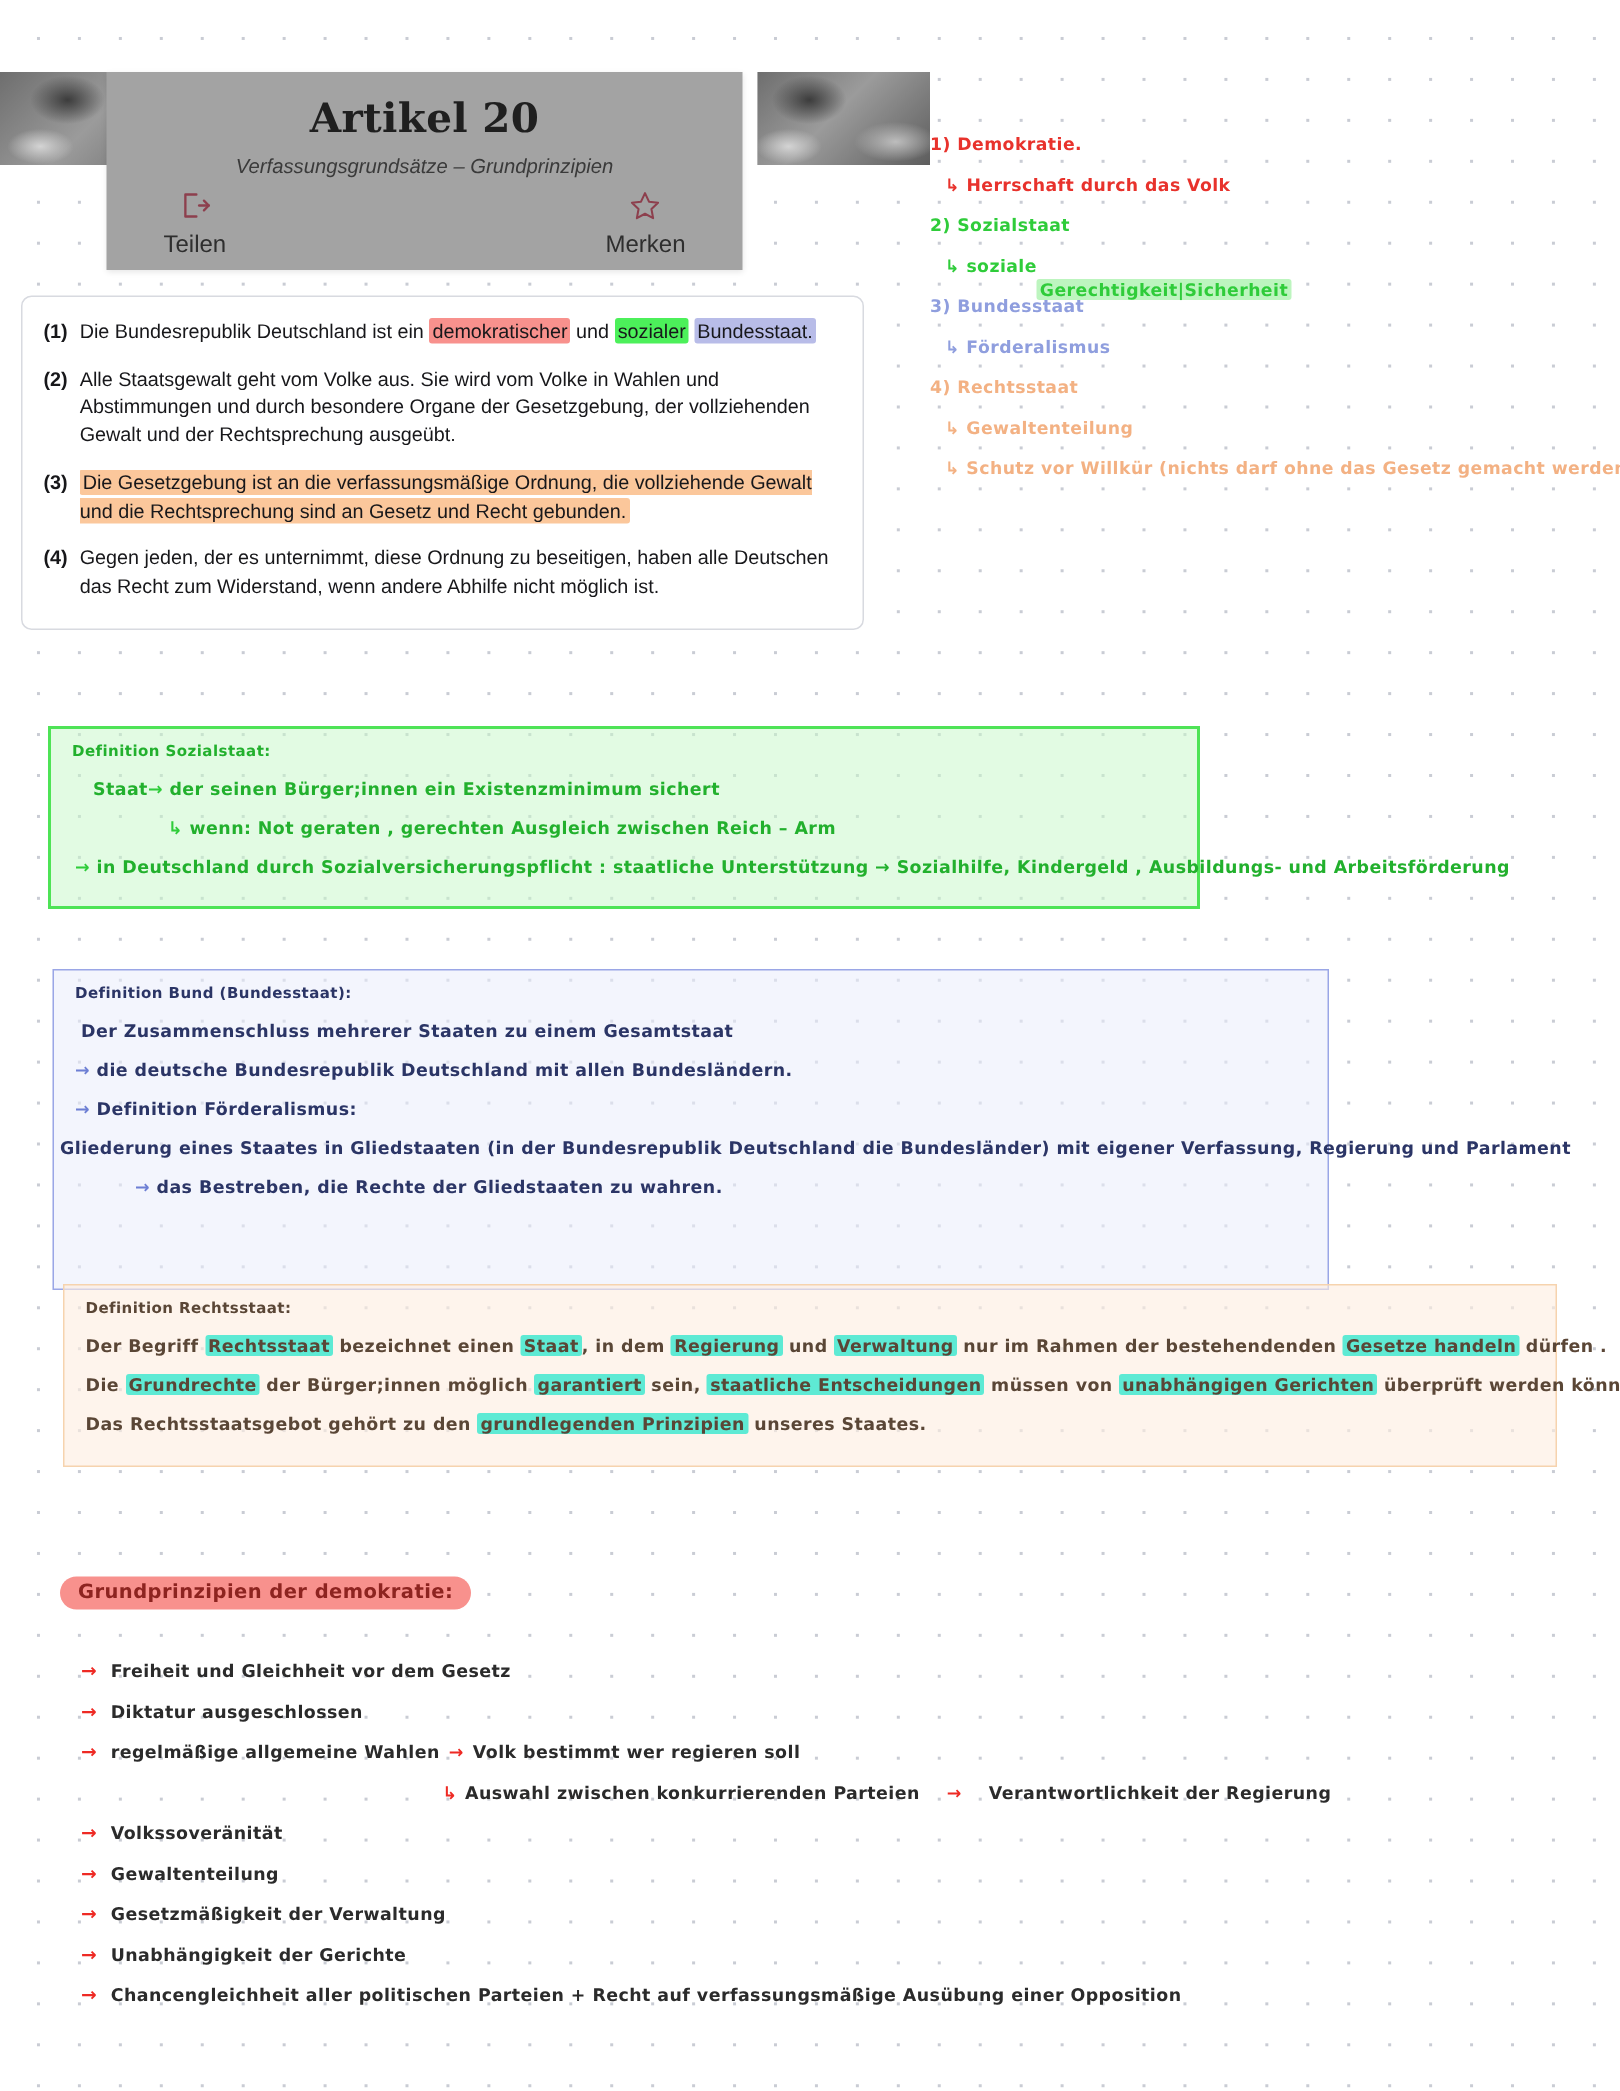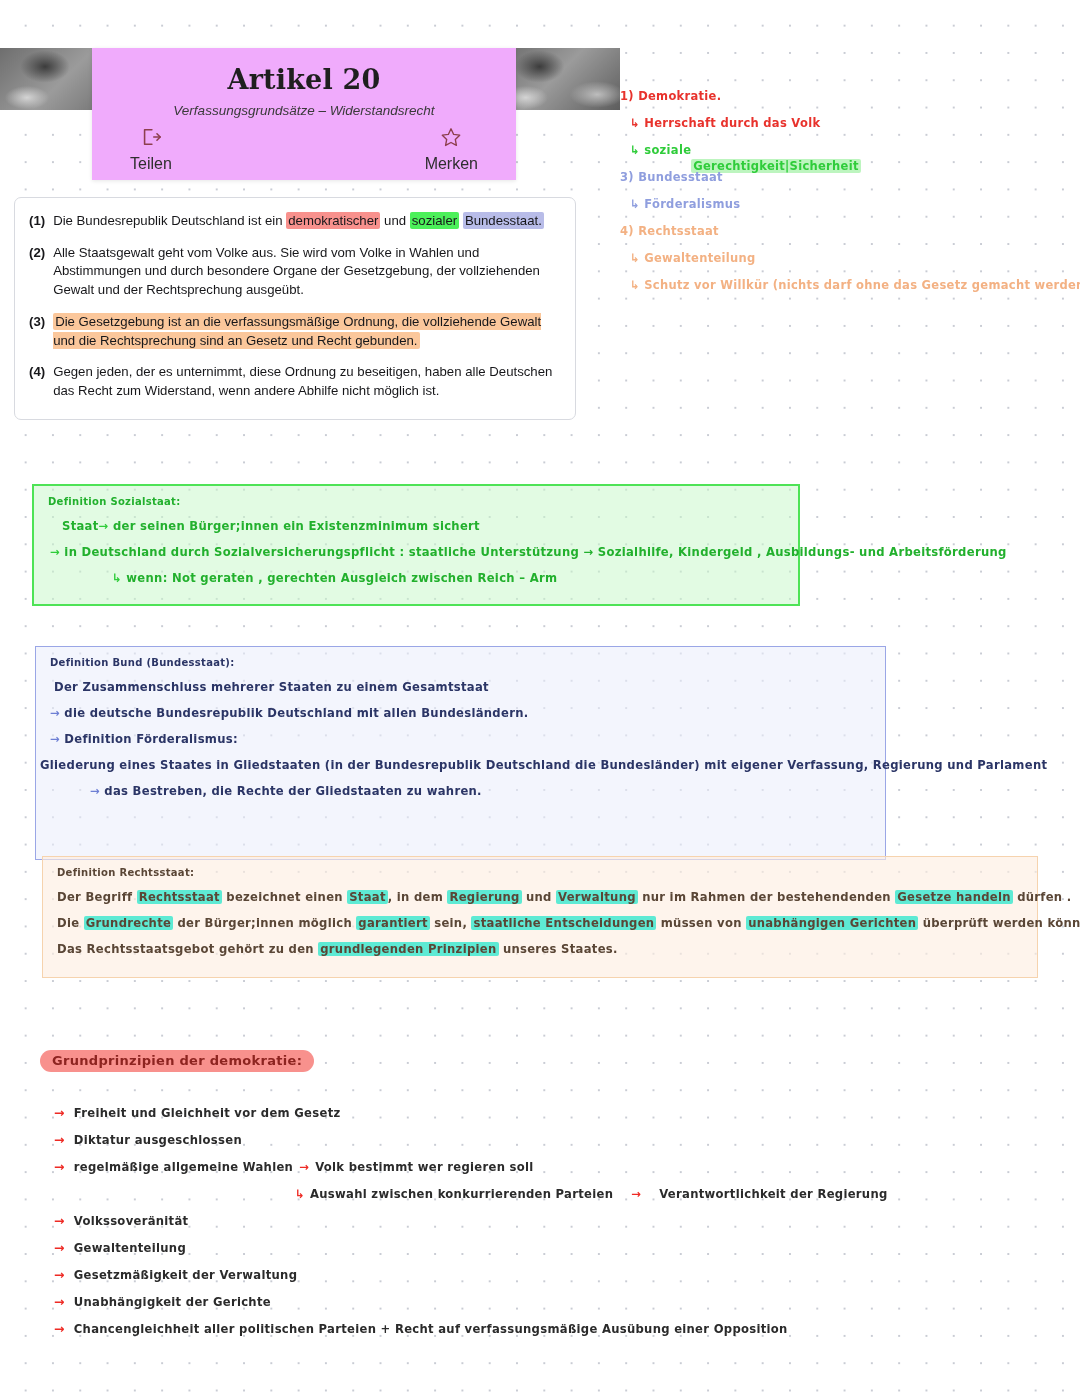--- a/index.html
+++ b/index.html
@@ -32,22 +32,22 @@
   .banner .ph{
     position:absolute;inset:0;
     background:
       radial-gradient(ellipse 40px 26px at 30% 30%, #3c3c3c 0%, transparent 62%),
       radial-gradient(ellipse 46px 22px at 80% 75%, #bdbdbd 0%, transparent 60%),
       radial-gradient(ellipse 34px 18px at 18% 80%, #d4d4d4 0%, transparent 65%),
       linear-gradient(135deg,#6e6e6e 0%, #9b9b9b 45%, #5d5d5d 100%);
     filter:grayscale(1);
   }
   #header-card{
-    position:absolute;left:92px;top:0;width:424px;height:132px;
-    background:#f0abfc;
+    position:absolute;left:71px;top:0;width:424px;height:132px;
+    background:#a3a3a3;
     box-shadow:0 1px 4px rgba(0,0,0,.10);
   }
   #title{
     text-align:center;
     font-family:"DejaVu Serif", serif;
     font-weight:bold;
     font-size:27px;
     color:#1f1f1f;
     letter-spacing:.2px;
     margin:0;padding-top:16px;
@@ -154,21 +154,21 @@
 <div id="header-area">
   <div class="banner left">
       <div class="ph"></div>
     </div>
   <div class="banner right">
       <div class="ph"></div>
     </div>
 
   <div id="header-card">
     <h1 id="title">Artikel 20</h1>
-    <p id="subtitle">Verfassungsgrundsätze – Widerstandsrecht</p>
+    <p id="subtitle">Verfassungsgrundsätze – Grundprinzipien</p>
 
     <div class="action-row">
       <div class="action">
         <span>
           <svg width="22" height="22" viewBox="0 0 24 24" fill="none" stroke="#8d3f4d" stroke-width="1.7" stroke-linecap="round" stroke-linejoin="round">
             <path d="M13 4H5v16h8"></path>
             <path d="M15 12h7"></path>
             <path d="M18.5 8.5 22 12l-3.5 3.5"></path>
           </svg>
         </span>
@@ -206,39 +206,40 @@
   <div class="para">
     <span class="pnum">(4)</span>
     <span class="ptext">Gegen jeden, der es unternimmt, diese Ordnung zu beseitigen, haben alle Deutschen das Recht zum Widerstand, wenn andere Abhilfe nicht möglich ist.</span>
   </div>
 
 </div>
 
 <div id="side-notes" class="hw">
   <div class="nl-row note-line c-red">1) Demokratie.</div>
   <div class="nl-row note-line c-red ind1"><span>↳</span>&nbsp;<span>Herrschaft durch das Volk</span></div>
+  <div class="nl-row note-line c-green">2) Sozialstaat</div>
   <div class="nl-row note-line c-green ind1"><span>↳</span>&nbsp;<span>soziale</span> <span class="hl-green">Gerechtigkeit|Sicherheit</span></div>
   <div class="nl-row note-line c-blue">3) Bundesstaat</div>
   <div class="nl-row note-line c-blue ind1">↳ Förderalismus</div>
   <div class="nl-row note-line c-orange">4) Rechtsstaat</div>
   <div class="nl-row note-line c-orange ind1">↳ Gewaltenteilung</div>
   <div class="nl-row note-line c-orange ind1">↳ Schutz vor Willkür (nichts darf ohne das Gesetz gemacht werden)</div>
 </div>
 
 <div class="defbox hw" id="box-sozial">
   <div class="inner">
     <div class="dtitle t-green">Definition Sozialstaat:</div>
     <div class="dline t-green" style="padding-left:14px;">
       <span>Staat</span><span class="arrow-g">→</span> <span>der seinen Bürger;innen ein Existenzminimum sichert</span>
     </div>
+    <div class="dline t-green" style="padding-left:64px;">
+      <span class="arrow-g">↳</span> <span>wenn: Not geraten , gerechten Ausgleich zwischen Reich – Arm</span>
+    </div>
     <div class="dline t-green" style="padding-left:2px;">
       <span class="arrow-g">→</span> <span>in Deutschland durch Sozialversicherungspflicht : staatliche Unterstützung → Sozialhilfe, Kindergeld , Ausbildungs- und Arbeitsförderung</span>
-    </div>
-    <div class="dline t-green" style="padding-left:64px;">
-      <span class="arrow-g">↳</span> <span>wenn: Not geraten , gerechten Ausgleich zwischen Reich – Arm</span>
     </div>
   </div>
 </div>
 
 <div class="defbox hw" id="box-bund">
   <div class="inner">
     <div class="dtitle t-blue2">Definition Bund (Bundesstaat):</div>
     <div class="dline t-blue2" style="padding-left:4px;">Der Zusammenschluss mehrerer Staaten zu einem Gesamtstaat</div>
     <div class="dline t-blue2">
       <span class="arrow-b">→</span> <span>die deutsche Bundesrepublik Deutschland mit allen Bundesländern.</span>

